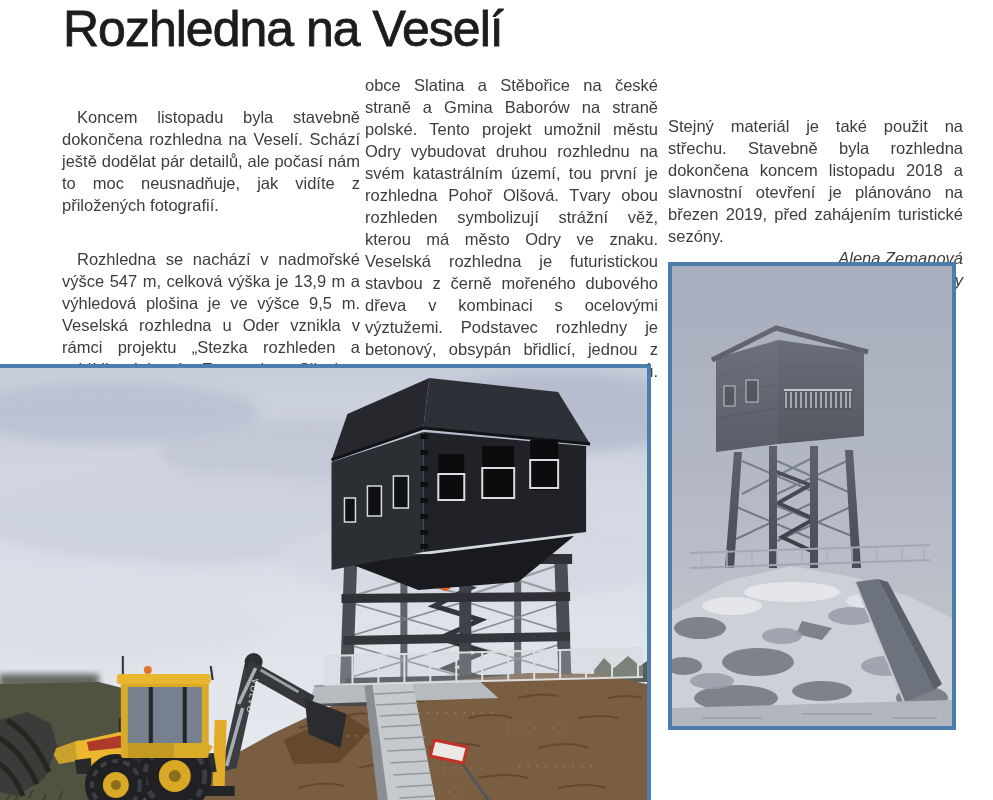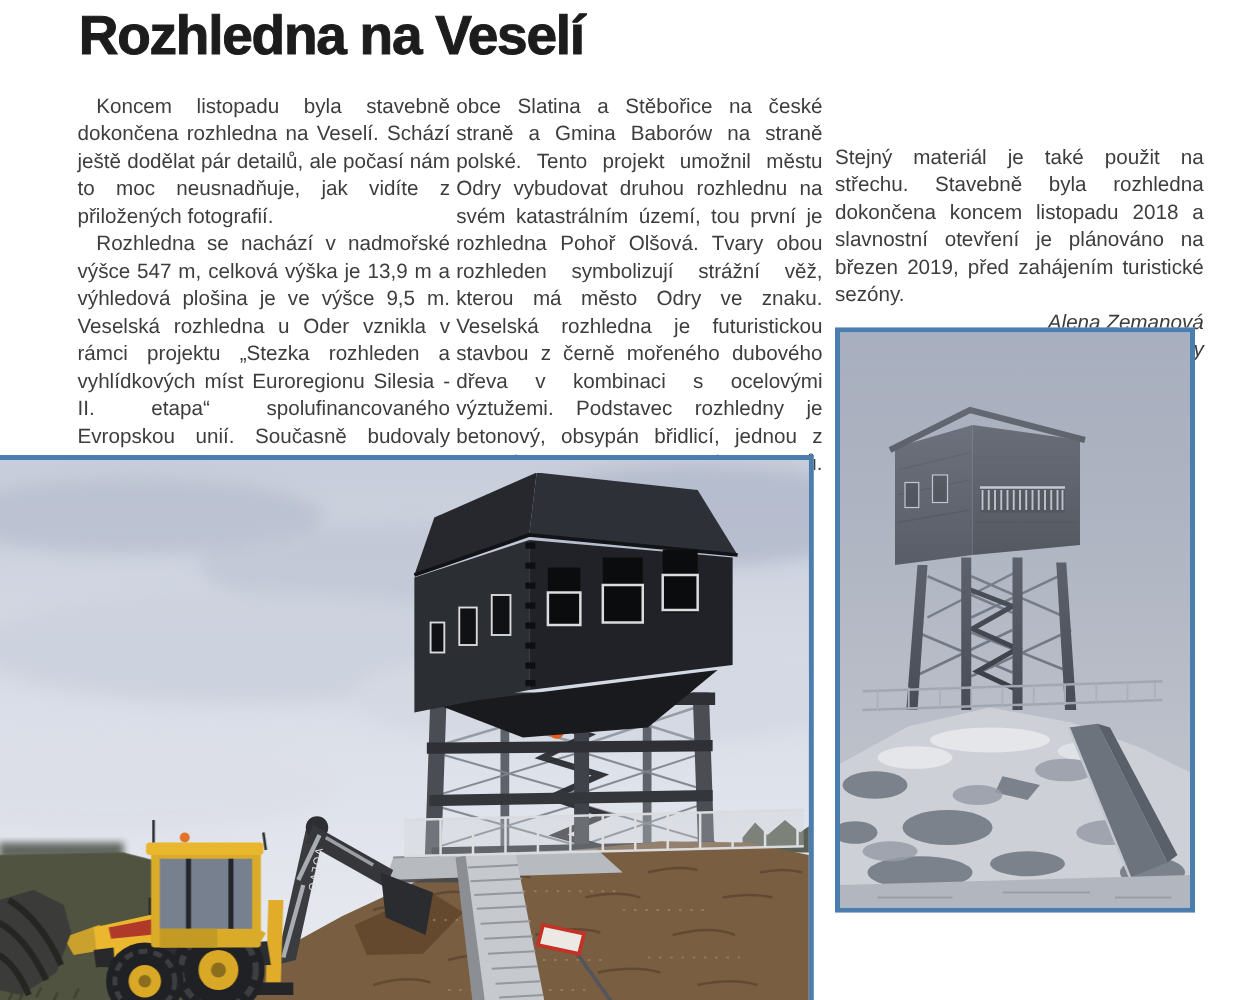--- a/index.html
+++ b/index.html
@@ -1,26 +1,26 @@
 <!DOCTYPE html>
 <html><head>
 <meta charset="utf-8">
 <style>
   html,body{margin:0;padding:0;background:#ffffff;}
   .page{position:relative;width:993px;height:800px;background:#ffffff;overflow:hidden;
         font-family:"Liberation Sans",sans-serif;}
-  .title{position:absolute;left:63px;top:0;margin:0;font-size:44px;line-height:58px;
-         font-weight:700;color:#1c1c1c;letter-spacing:-1px;-webkit-text-stroke:0.8px #1c1c1c;}
+  .title{position:absolute;left:63px;top:0;margin:0;font-size:50px;line-height:58px;
+         font-weight:400;color:#1c1c1c;letter-spacing:-1px;-webkit-text-stroke:0.8px #1c1c1c;}
   .col{position:absolute;top:74px;font-size:16.5px;line-height:22px;color:#3d3d3d;
        text-align:justify;}
   .col1{left:62px;width:298px;}
   .col2{left:365px;width:293px;}
   .col3{left:668px;width:295px;margin-top:41px;}
   .para{margin:0;}
-  .indent{text-indent:15px;}
+  .indent{text-indent:15px;margin-top:32px;}
   .jlast{text-align-last:justify;}
   .byline{text-align:right;font-style:italic;color:#3d3d3d;}
   .photo{position:absolute;margin:0;border:4px solid #4b7dae;box-sizing:border-box;
          background:#dfe2ea;overflow:hidden;}
   .left-photo{left:-5px;top:364px;width:656px;height:445px;}
   .right-photo{left:668px;top:262px;width:288px;height:468px;}
   .photo svg{display:block;width:100%;height:100%;}
 </style>
 </head>
 <body>

